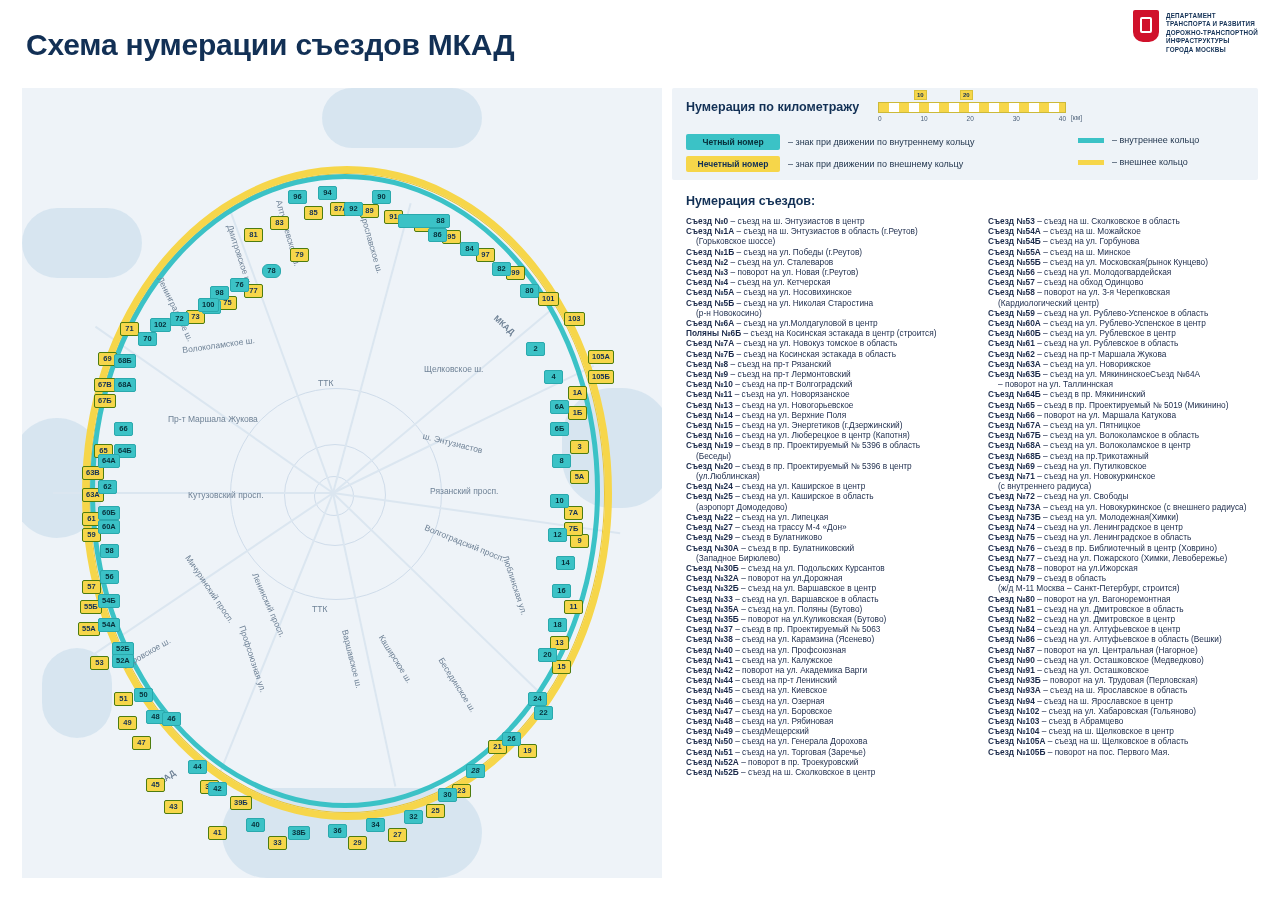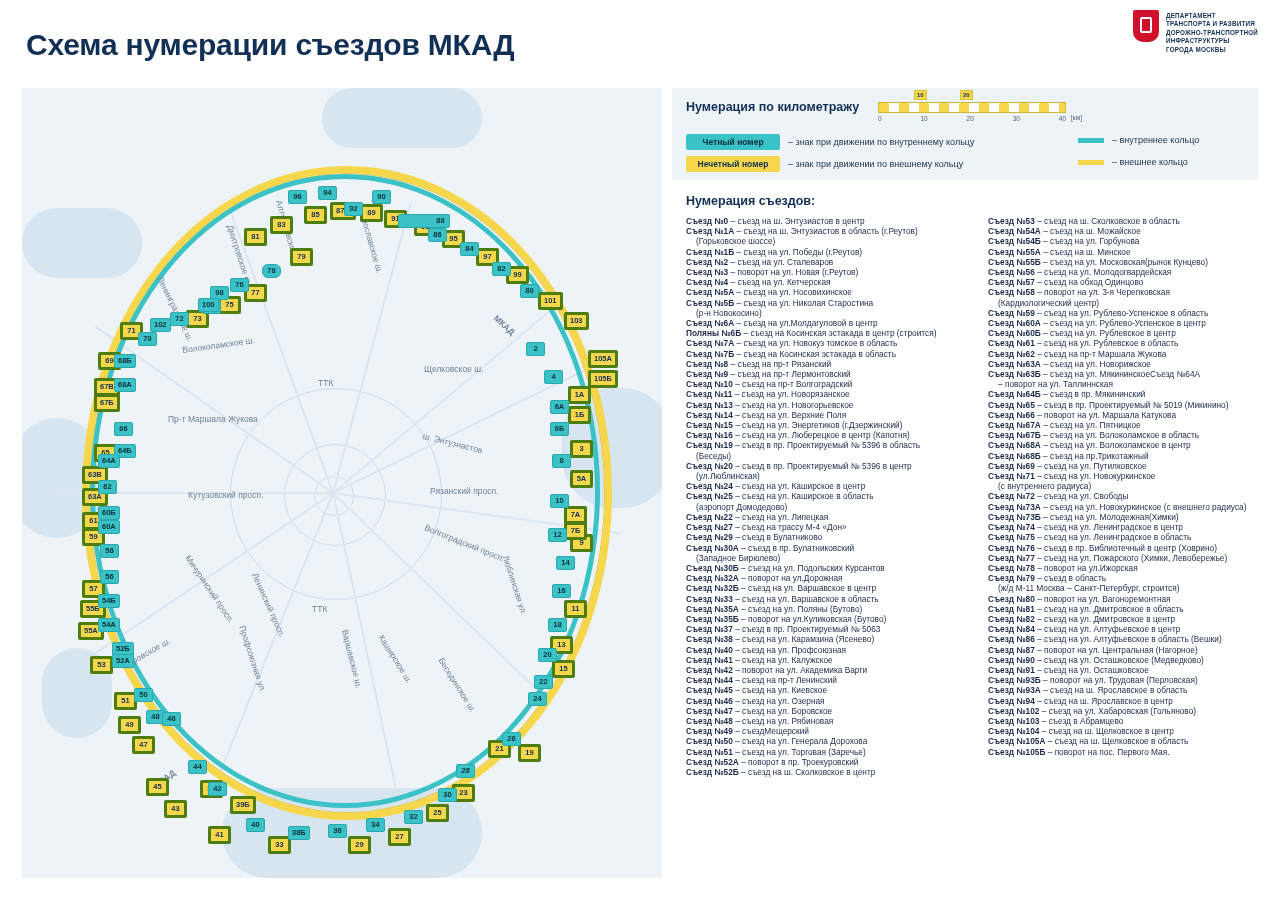--- a/index.html
+++ b/index.html
@@ -111,21 +111,21 @@
     position: absolute;
     font-size: 7.5px;
     font-weight: bold;
     color: #123055;
     padding: 2px 3px;
     border-radius: 2px;
     line-height: 1;
     text-align: center;
     min-width: 11px;
   }
-  .badge.out { background: #f6d64a; border: 3px solid #4d7c0f; }
+  .badge.out { background: #f6d64a; border: 1px solid #4d7c0f; }
   .badge.inn { background: #3bc2c6; border: 1px solid #2aa9ad; color: #07303a; }
   
   .legend {
     position: absolute;
     left: 672px;
     top: 88px;
     width: 586px;
     height: 92px;
     background: #eef3f8;
     border-radius: 2px;
@@ -367,24 +367,24 @@
   <div class="badge inn" style="left:124px;top:622px;">48</div>
   <div class="badge inn" style="left:140px;top:624px;">46</div>
   <div class="badge inn" style="left:166px;top:672px;">44</div>
   <div class="badge inn" style="left:186px;top:694px;">42</div>
   <div class="badge inn" style="left:224px;top:730px;">40</div>
   <div class="badge inn" style="left:266px;top:738px;">38Б</div>
   <div class="badge inn" style="left:306px;top:736px;">36</div>
   <div class="badge inn" style="left:344px;top:730px;">34</div>
   <div class="badge inn" style="left:382px;top:722px;">32</div>
   <div class="badge inn" style="left:416px;top:700px;">30</div>
-  <div class="badge inn" style="left:434px;top:676px;font-style:italic;">28</div>
+  <div class="badge inn" style="left:444px;top:676px;font-style:italic;">28</div>
   <div class="badge inn" style="left:480px;top:644px;">26</div>
   <div class="badge inn" style="left:506px;top:604px;">24</div>
-  <div class="badge inn" style="left:512px;top:587px;">22</div>
+  <div class="badge inn" style="left:512px;top:618px;">22</div>
   <div class="badge inn" style="left:516px;top:560px;">20</div>
   <div class="badge inn" style="left:526px;top:530px;">18</div>
   <div class="badge inn" style="left:530px;top:496px;">16</div>
   <div class="badge inn" style="left:534px;top:468px;">14</div>
   <div class="badge inn" style="left:526px;top:440px;">12</div>
   <div class="badge inn" style="left:528px;top:406px;">10</div>
   <div class="badge inn" style="left:530px;top:366px;">8</div>
   <div class="badge inn" style="left:528px;top:334px;">6Б</div>
   <div class="badge inn" style="left:528px;top:312px;">6А</div>
   <div class="badge inn" style="left:522px;top:282px;">4</div>

